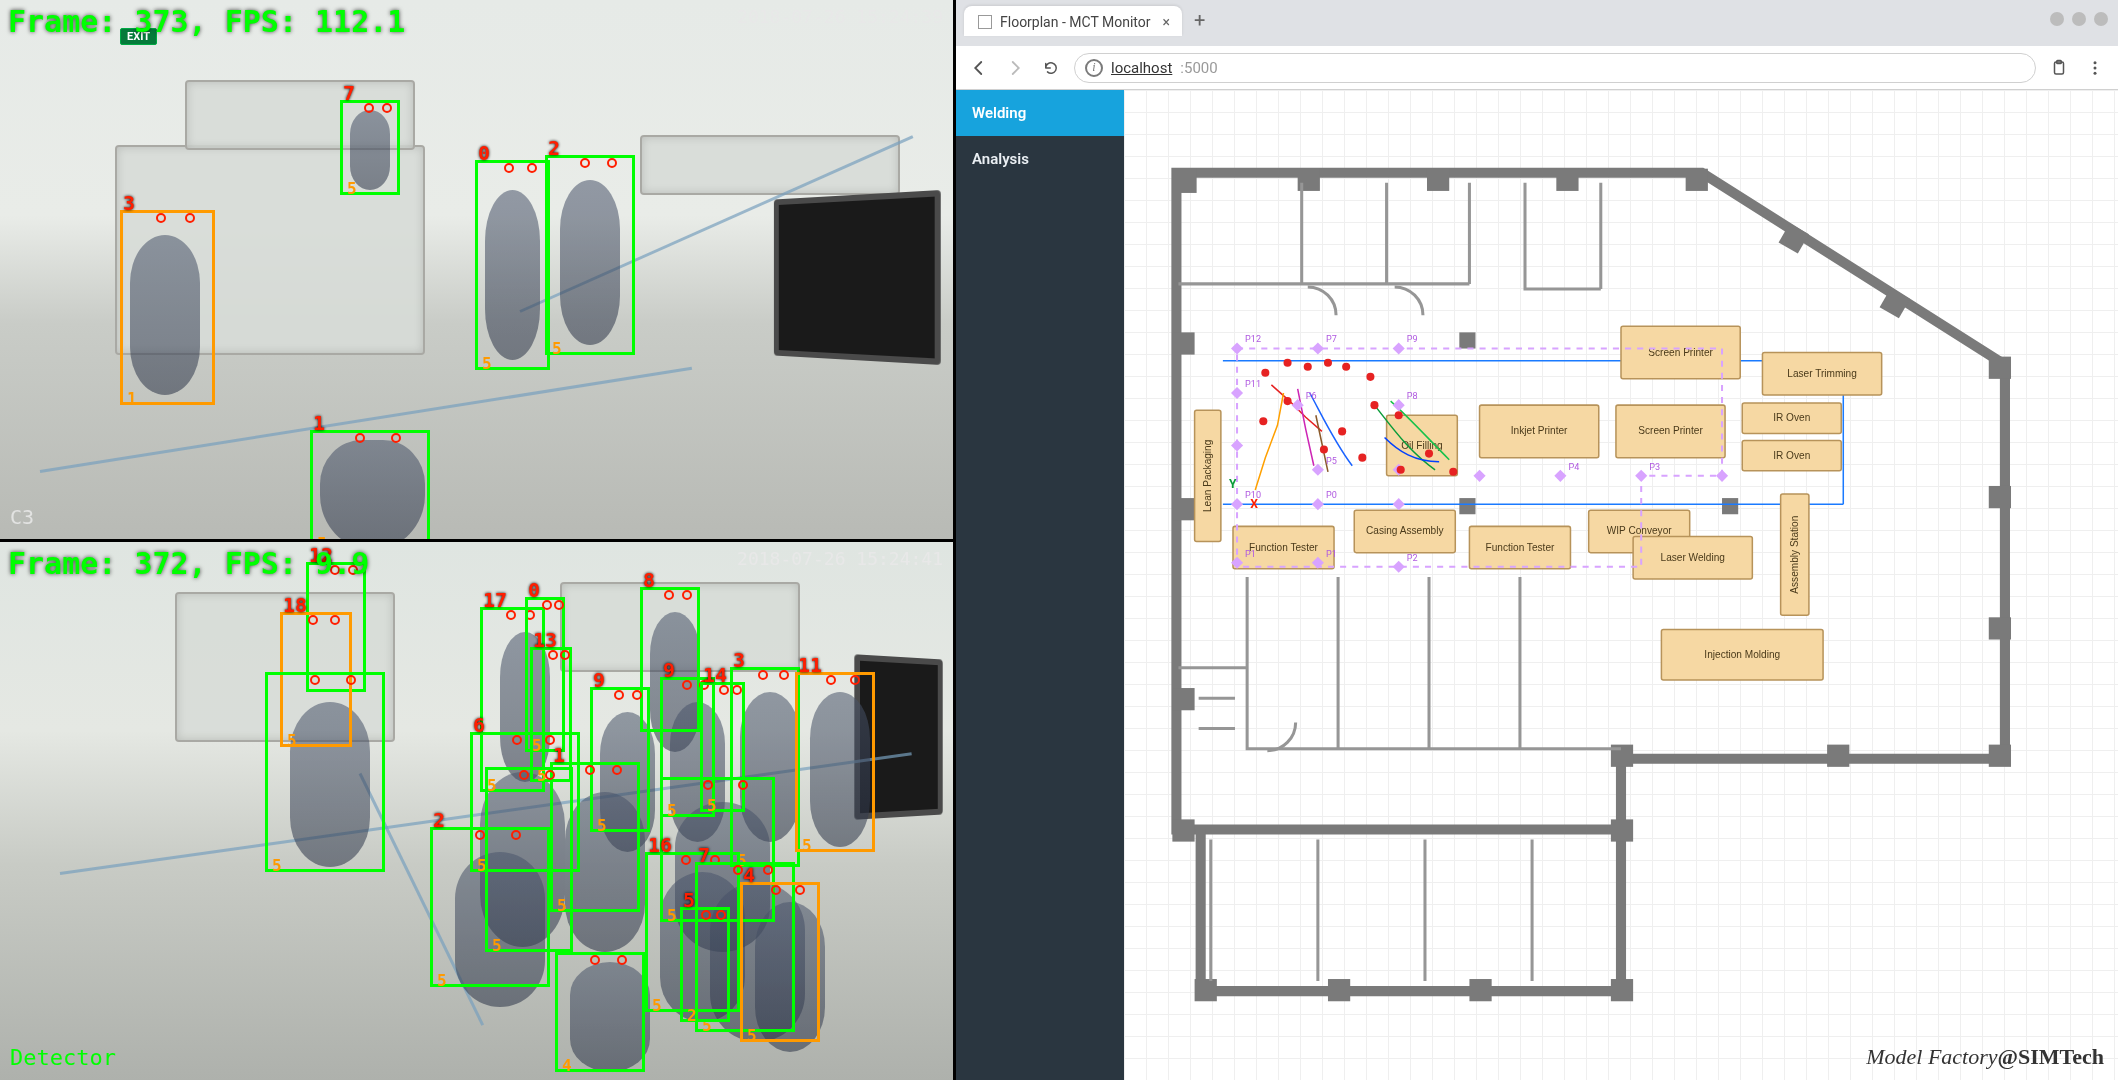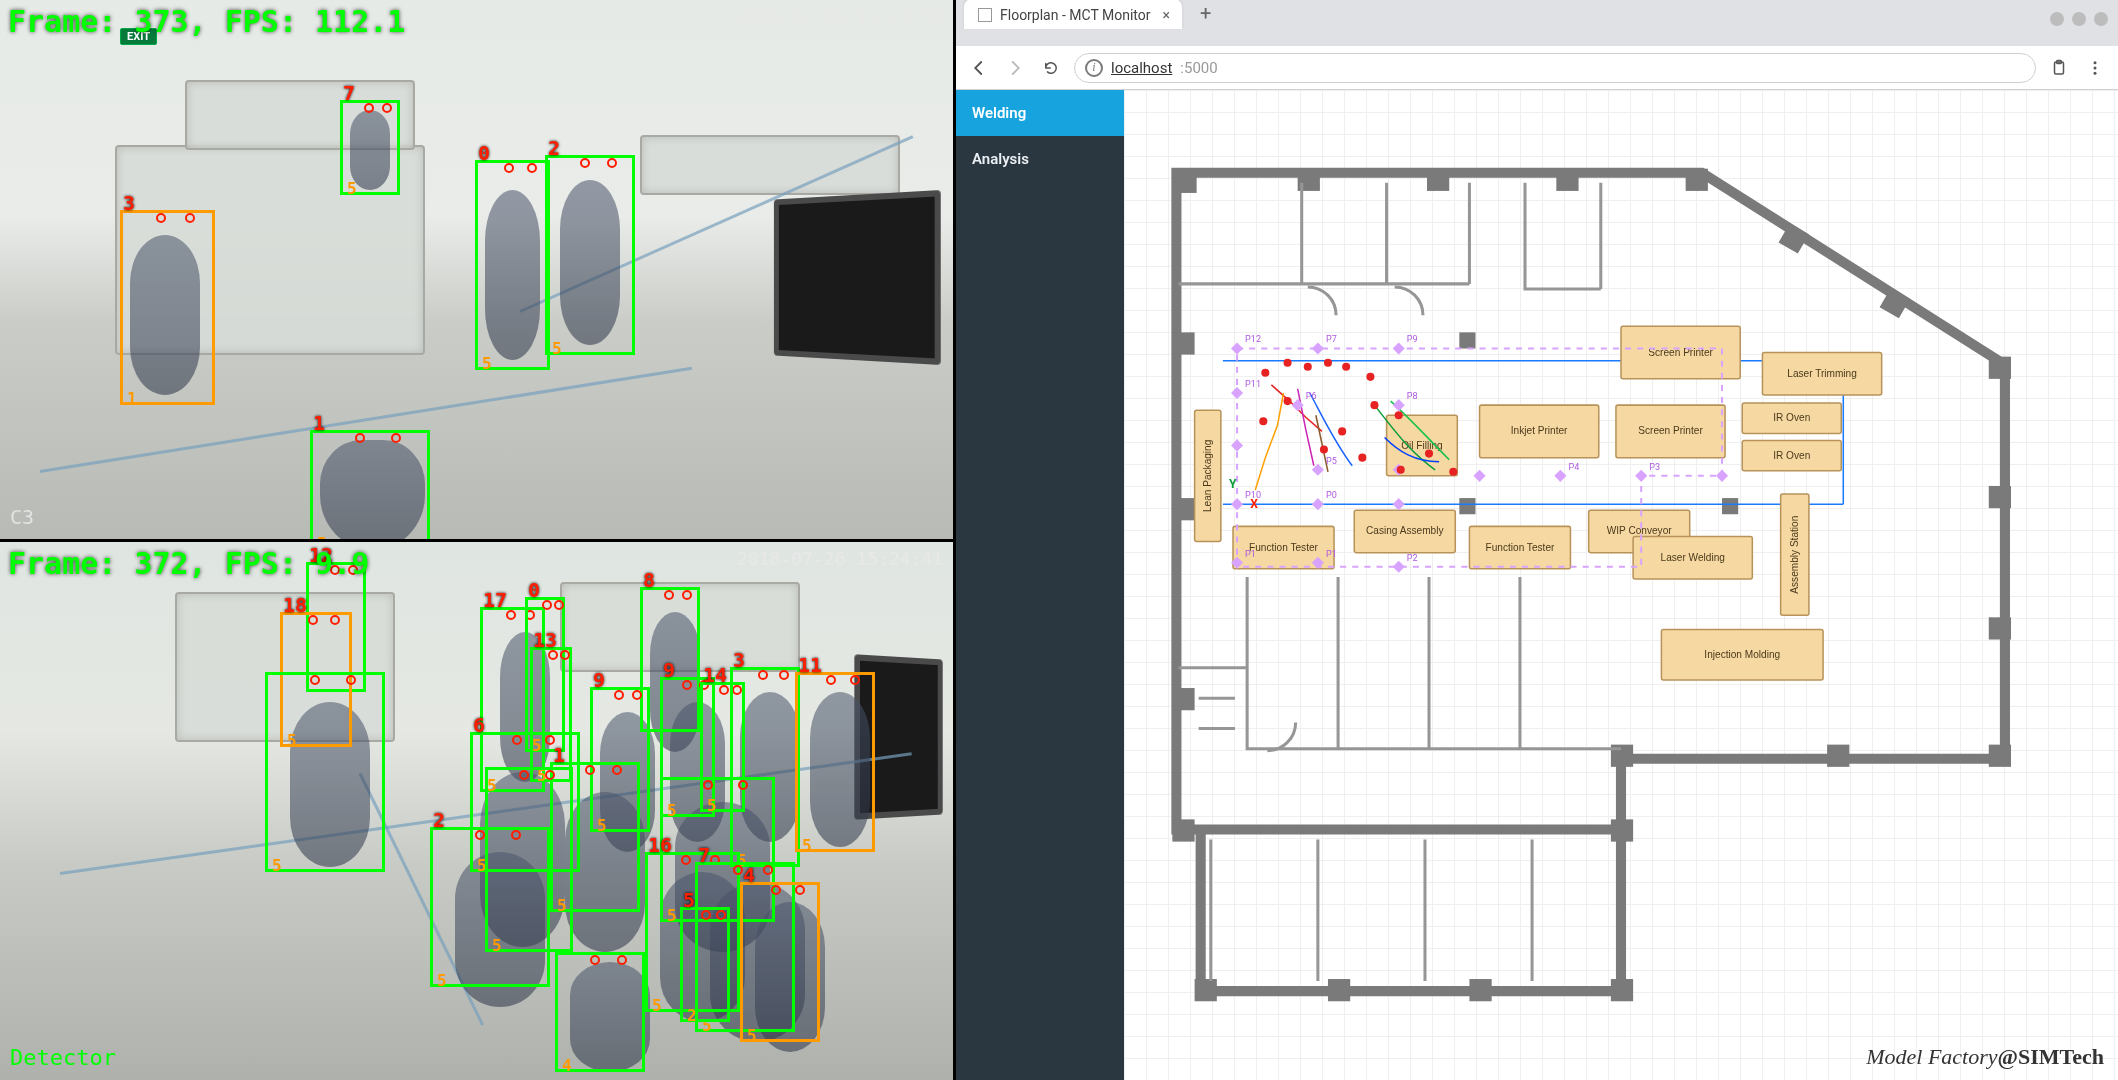--- a/index.html
+++ b/index.html
@@ -22,21 +22,21 @@
   .overlay-text { position:absolute; top:4px; left:8px; font-family:"DejaVu Sans Mono", Menlo, monospace; font-size:30px; color:#00ff00; font-weight:700; text-shadow:0 0 4px rgba(0,0,0,.7); pointer-events:none; }
   .bbox { position:absolute; border:3px solid; }
   .bbox .bid { position:absolute; top:-22px; left:0; font-family:"DejaVu Sans Mono", monospace; font-size:20px; font-weight:700; color:#ff1e00; text-shadow:0 0 3px #000; }
   .bbox .foot { position:absolute; bottom:-6px; font-family:"DejaVu Sans Mono", monospace; font-size:16px; font-weight:700; color:#ff9a00; }
   .footdot { position:absolute; width:10px; height:10px; border:2px solid #ff1e00; border-radius:50%; }
   .ts { position:absolute; top:6px; right:10px; font-family:monospace; font-size:18px; color:#e8e8e8;}
   .cam-badge { position:absolute; left:10px; bottom:10px; font-family:monospace; font-size:20px; color:#eaeaea; opacity:.85; }
   .detector-badge { position:absolute; left:10px; bottom:10px; font-family:monospace; font-size:22px; color:#00ff00; }
   
   .browser { flex:1; height:100%; display:flex; flex-direction:column; background:#fff; }
-  .tabbar { height:46px; background:#dfe1e5; display:flex; align-items:flex-end; padding:17px 8px; gap:10px; position:relative; }
+  .tabbar { height:46px; background:#dfe1e5; display:flex; align-items:flex-end; padding:10px 8px; gap:4px; position:relative; }
   .tab { display:flex; align-items:center; gap:8px; background:#fff; padding:8px 12px 6px 14px; border-radius:8px 8px 0 0; font-size:14px; color:#444; box-shadow:0 -1px 3px rgba(0,0,0,.1); }
   .tab .favicon { width:14px; height:14px; border:1px solid #999; }
   .tab .close { font-size:14px; color:#666; margin-left:4px; cursor:pointer; }
   .newtab { font-size:20px; color:#666; padding:4px 8px; cursor:pointer; }
   .traffic { position:absolute; right:10px; top:12px; display:flex; gap:8px; }
   .traffic span { width:14px; height:14px; border-radius:50%; background:#bcbcbc;}
   .toolbar { height:44px; border-bottom:1px solid #d0d0d0; display:flex; align-items:center; padding:0 10px; gap:10px; background:#fff; }
   .tb-btn { width:26px; height:26px; display:flex; align-items:center; justify-content:center; color:#555; cursor:pointer; border-radius:50%; }
   .tb-btn.disabled { color:#b8b8b8; cursor:default; }
   .omni { flex:1; height:30px; border:1px solid #d0d0d0; border-radius:15px; display:flex; align-items:center; padding:0 10px; gap:8px; font-size:15px; color:#333; }

